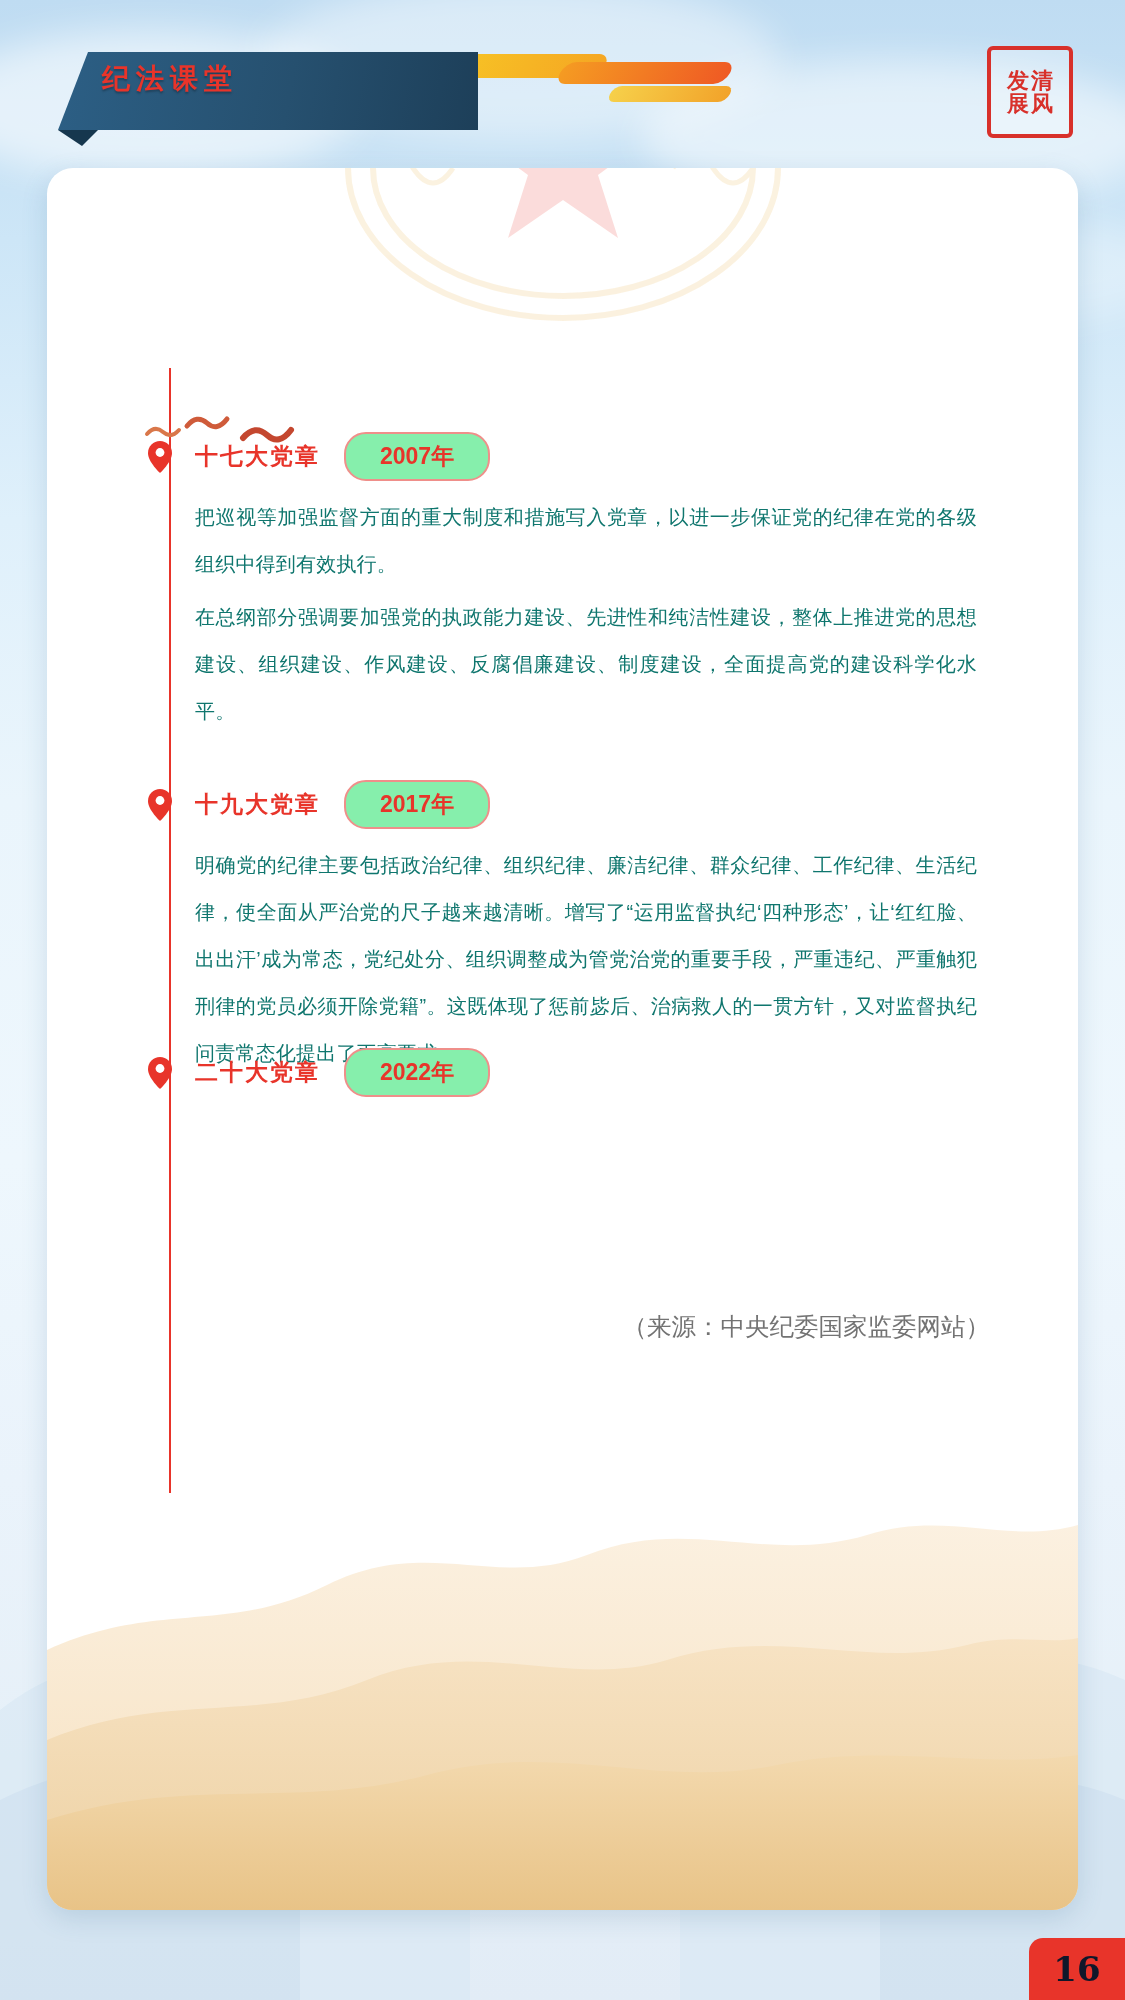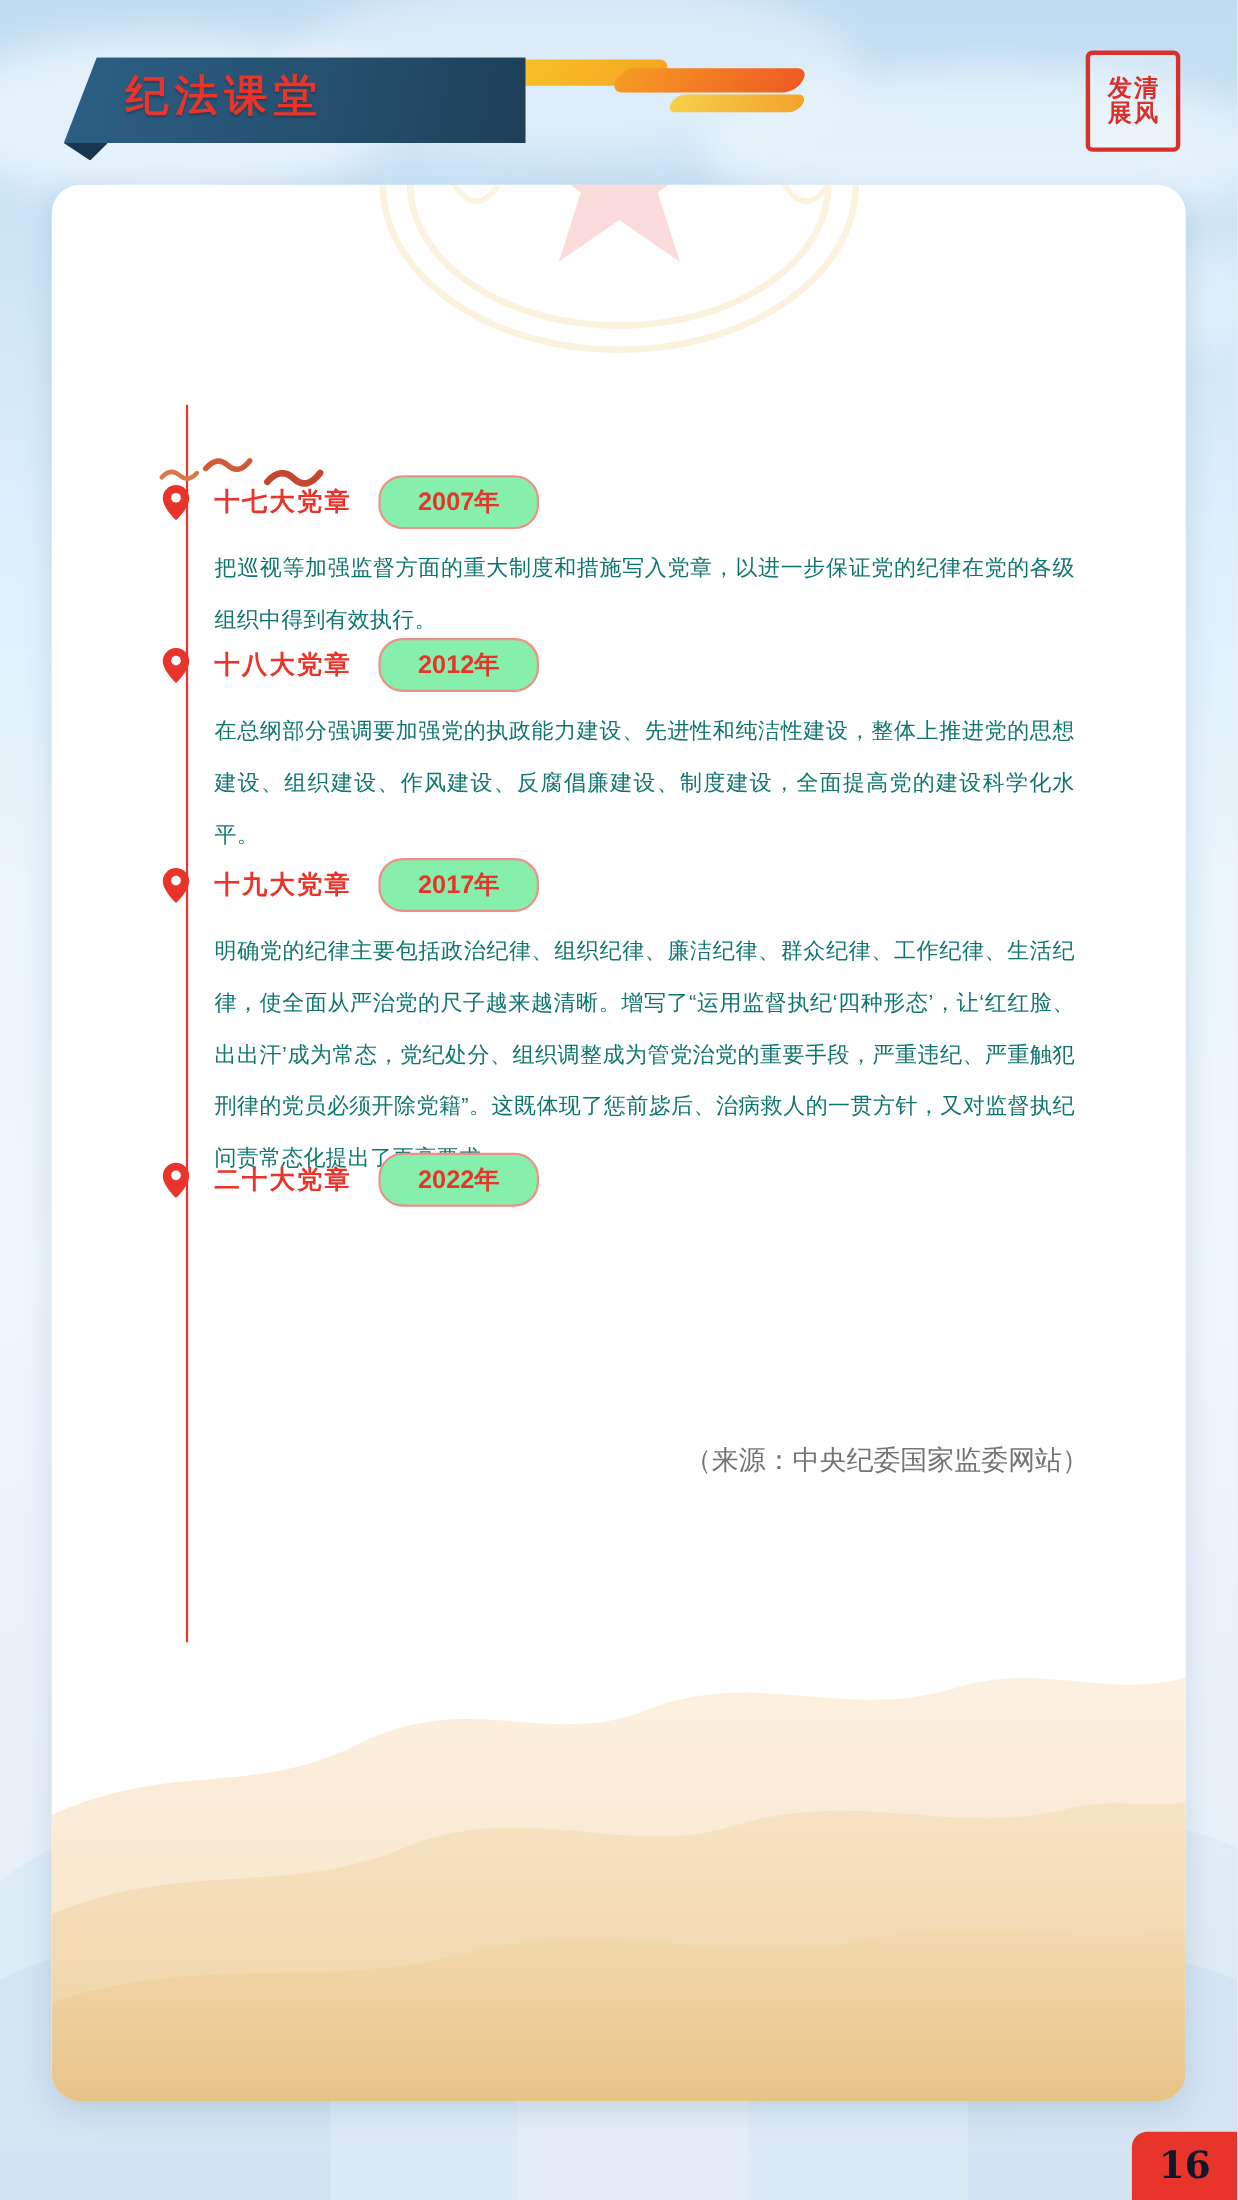--- a/index.html
+++ b/index.html
@@ -75,25 +75,25 @@
     position: absolute;
     left: 58px;
     top: 130px;
     width: 40px;
     height: 16px;
     background: #16374e;
     clip-path: polygon(0 0, 100% 0, 60% 100%);
   }
   .banner-title {
     position: absolute;
-    left: 114px;
+    left: 102px;
     top: 60px;
     font-family: "DejaVu Serif", serif;
     font-weight: bold;
-    font-size: 39px;
+    font-size: 28px;
     letter-spacing: 6px;
     color: #e8342a;
     text-shadow: 0 2px 2px rgba(0,0,0,0.25);
     white-space: nowrap;
   }
   .ribbon {
     position: absolute;
     top: 54px;
     height: 24px;
     border-radius: 12px;
@@ -326,28 +326,20 @@
             <path d="M13,1 C6.4,1 1,6.4 1,13 C1,22 13,33 13,33 C13,33 25,22 25,13 C25,6.4 19.6,1 13,1 Z" fill="#e8342a"></path>
             <circle cx="13" cy="12.5" r="4.4" fill="#ffffff"></circle>
           </svg>
           <div class="entry-title">十七大党章</div>
           <div class="year-pill">2007年</div>
         </div>
         <div class="entry-body">把巡视等加强监督方面的重大制度和措施写入党章，以进一步保证党的纪律在党的各级组织中得到有效执行。</div>
       </div>
 
       <div class="entry" style="top:412px;">
-        <div class="entry-head">
-          <svg class="pin" viewBox="0 0 26 34">
-            <path d="M13,1 C6.4,1 1,6.4 1,13 C1,22 13,33 13,33 C13,33 25,22 25,13 C25,6.4 19.6,1 13,1 Z" fill="#e8342a"></path>
-            <circle cx="13" cy="12.5" r="4.4" fill="#ffffff"></circle>
-          </svg>
-          <div class="entry-title">十八大党章</div>
-          <div class="year-pill">2012年</div>
-        </div>
         <div class="entry-body">在总纲部分强调要加强党的执政能力建设、先进性和纯洁性建设，整体上推进党的思想建设、组织建设、作风建设、反腐倡廉建设、制度建设，全面提高党的建设科学化水平。</div>
       </div>
 
       <div class="entry" style="top:612px;">
         <div class="entry-head">
           <svg class="pin" viewBox="0 0 26 34">
             <path d="M13,1 C6.4,1 1,6.4 1,13 C1,22 13,33 13,33 C13,33 25,22 25,13 C25,6.4 19.6,1 13,1 Z" fill="#e8342a"></path>
             <circle cx="13" cy="12.5" r="4.4" fill="#ffffff"></circle>
           </svg>
           <div class="entry-title">十九大党章</div>

